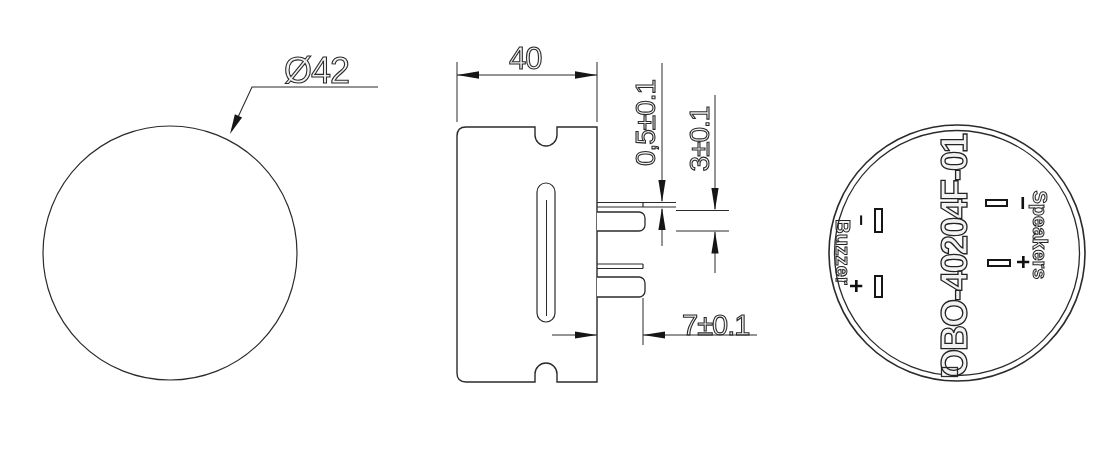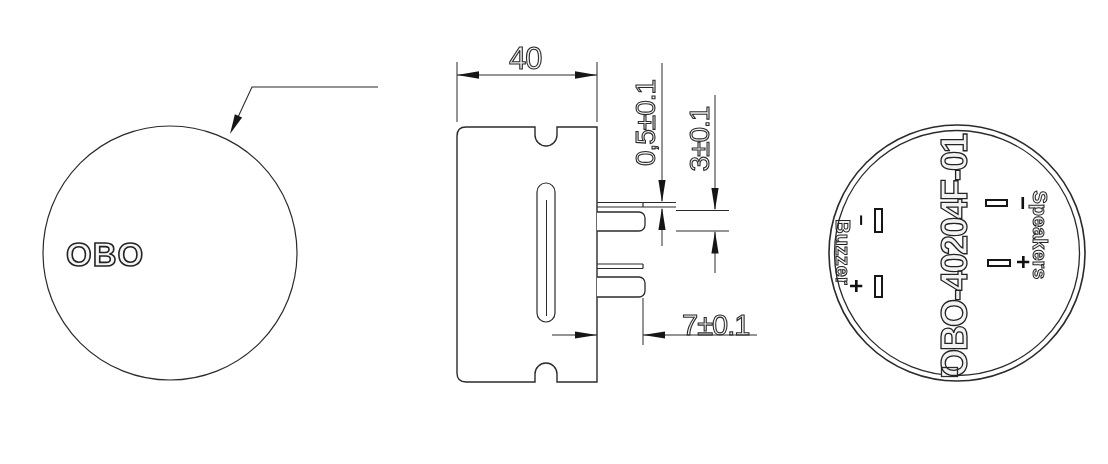--- a/index.html
+++ b/index.html
@@ -94,21 +94,21 @@
     <line x1="552" y1="335" x2="597" y2="335" stroke="#2b2b2b" stroke-width="1"></line>
     <line x1="643" y1="335" x2="757" y2="335" stroke="#2b2b2b" stroke-width="1"></line>
     <polygon points="597,335 575,331.4 575,338.6" fill="#161616"></polygon>
     <polygon points="643,335 665,331.4 665,338.6" fill="#161616"></polygon>
 
     <circle cx="957" cy="253" r="128" fill="none" stroke="#2b2b2b" stroke-width="1.6"></circle>
     <circle cx="957" cy="253" r="122.5" fill="none" stroke="#2b2b2b" stroke-width="1.3"></circle>
     <rect x="941.5" y="367.5" width="16" height="9" fill="#ffffff" stroke="#2b2b2b" stroke-width="1.3"></rect>
   </svg>
 
-  <div class="txt logo-obo" style="left:66px;top:238px;">OBO</div>
+  <div class="txt dim" style="left:284px;top:53px;font-size:36px;">Ø42</div>
 
   <div class="txt dim" style="left:509px;top:43px;">40</div>
   <div class="txt dim center-anchor rot-ccw" style="left:646px;top:123px;font-size:28px;">0,5±0.1</div>
   <div class="txt dim center-anchor rot-ccw" style="left:700px;top:139px;font-size:28px;">3±0.1</div>
   <div class="txt dim" style="left:682px;top:311px;font-size:29px;">7±0.1</div>
 
   <div class="txt model-txt center-anchor rot-ccw" style="left:955px;top:256px;">OBO-40204F-01</div>
 
   <div class="txt panel-txt center-anchor rot-cw" style="left:843px;top:252px;">Buzzer</div>
   <div class="sign center-anchor rot-cw" style="left:861px;top:220px;font-size:19px;">−</div>

